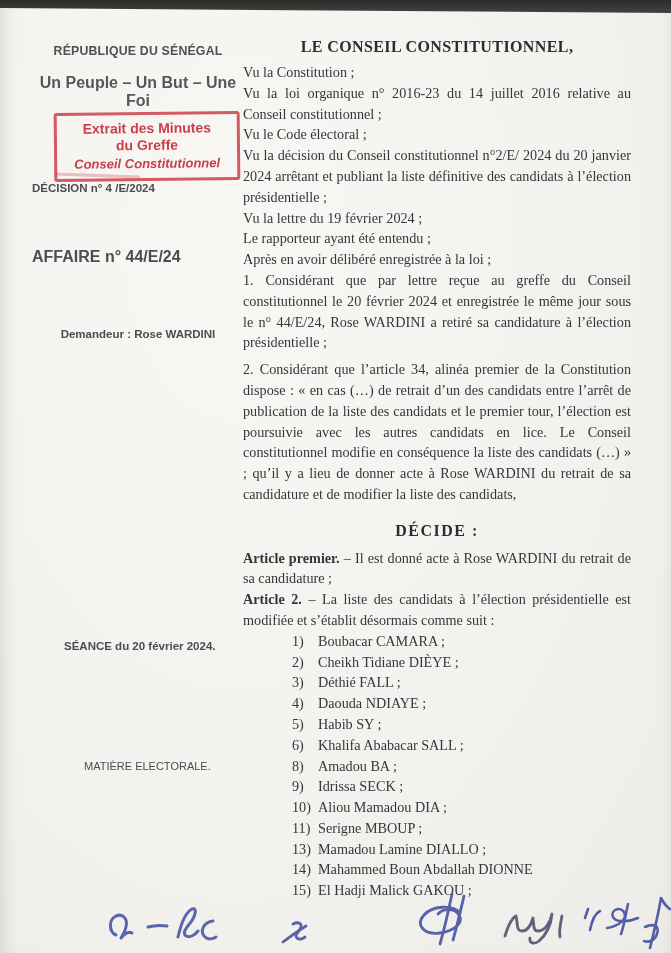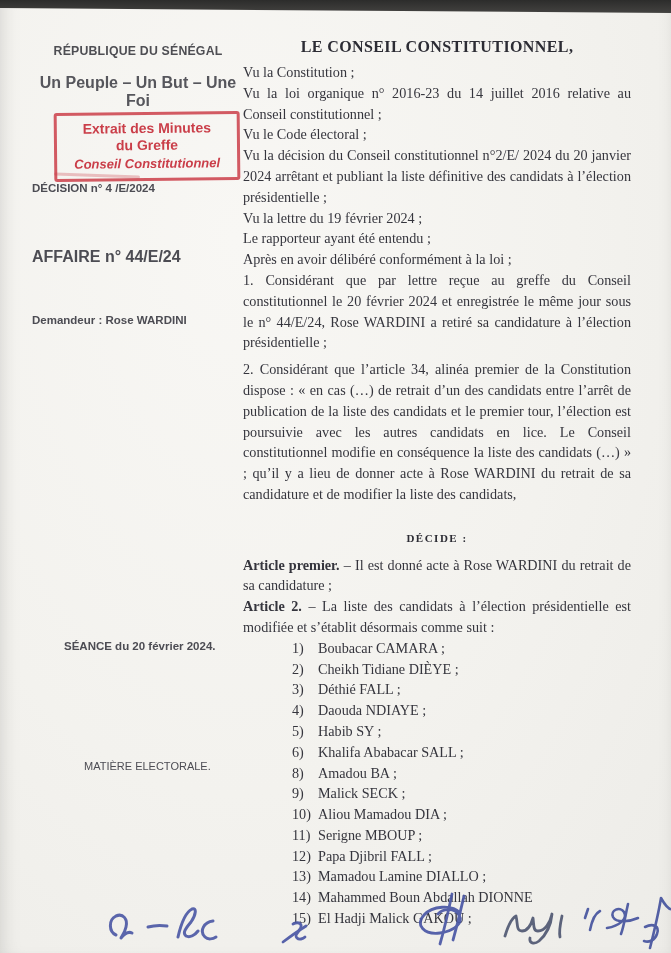--- a/index.html
+++ b/index.html
@@ -31,38 +31,38 @@
     padding:5px 6px 6px;text-align:center;color:#ca3e49;
     transform:rotate(-.6deg);
     background:rgba(255,255,255,.06);
   }
   .stamp-l1,.stamp-l2{font-size:14px;font-weight:700;line-height:17px;}
   .stamp-l3{font-size:13px;font-weight:700;font-style:italic;line-height:17px;margin-top:1px;}
   .stamp-ghost{position:absolute;top:174px;left:22px;width:86px;height:3px;border-radius:2px;
     background:rgba(203,62,73,.30);transform:rotate(2deg);}
   .decision-no{top:182px;font-size:11.5px;font-weight:600;color:#4c4c53;}
   .affaire-no{top:248px;font-size:16px;font-weight:600;color:#4c4c53;}
-  .demandeur{top:314px;font-size:11.5px;font-weight:600;color:#4c4c53;}
+  .demandeur{top:328px;font-size:11.5px;font-weight:600;color:#4c4c53;text-align:center;}
   .seance{top:640px;left:32px;font-size:11.5px;font-weight:600;color:#4c4c53;}
   .matiere{top:760px;left:52px;font-size:11px;font-weight:400;color:#4c4c53;}
   
   .right-col{
     position:absolute;left:243px;top:36px;width:388px;
     font-size:14.2px;line-height:20.8px;color:#35353d;
     text-align:justify;
   }
   .rc-title{
     text-align:center;font-weight:700;font-size:16px;letter-spacing:.4px;
     color:#2c2c34;margin:0 0 5px 0;line-height:21px;
   }
   .right-col p{margin:0;}
   .para2{margin-top:6px !important;}
   .decide-heading{
-    text-align:center;font-weight:700;font-size:11px;letter-spacing:1.5px;
-    margin:23px 0 6px 0;color:#2c2c34;
+    text-align:center;font-weight:700;font-size:16px;letter-spacing:1.5px;
+    margin:16px 0 6px 0;color:#2c2c34;
   }
   .art-lead{font-weight:700;}
   .candidates{padding-left:49px;}
   .cand-row{line-height:20.8px;white-space:nowrap;}
   .cand-num{display:inline-block;min-width:26px;}
   
   .signatures{position:absolute;left:0;top:878px;width:671px;height:75px;pointer-events:none;}
 </style>
 </head>
 <body>
@@ -99,21 +99,21 @@
         <p class="vu-line">Vu la loi organique n° 2016-23 du 14 juillet 2016 relative au Conseil constitutionnel ;</p>
 
         <p class="vu-line">Vu le Code électoral ;</p>
 
         <p class="vu-line">Vu la décision du Conseil constitutionnel n°2/E/ 2024 du 20 janvier 2024 arrêtant et publiant la liste définitive des candidats à l’élection présidentielle ;</p>
 
         <p class="vu-line">Vu la lettre du 19 février 2024 ;</p>
 
         <p class="vu-line">Le rapporteur ayant été entendu ;</p>
 
-        <p class="vu-line">Après en avoir délibéré conformément à la loi ;</p>
+        <p class="vu-line">Après en avoir délibéré enregistrée à la loi ;</p>
       </div>
 
     <p class="para1">1. Considérant que par lettre reçue au greffe du Conseil constitutionnel le 20 février 2024 et enregistrée le même jour sous le n° 44/E/24, Rose WARDINI a retiré sa candidature à l’élection présidentielle ;</p>
     <p class="para2">2. Considérant que l’article 34, alinéa premier de la Constitution dispose : « en cas (…) de retrait d’un des candidats entre l’arrêt de publication de la liste des candidats et le premier tour, l’élection est poursuivie avec les autres candidats en lice. Le Conseil constitutionnel modifie en conséquence la liste des candidats (…) » ; qu’il y a lieu de donner acte à Rose WARDINI du retrait de sa candidature et de modifier la liste des candidats,</p>
 
     <div class="decide-heading">DÉCIDE :</div>
 
     <p><span class="art-lead">Article premier.</span><span> – Il est donné acte à Rose WARDINI du retrait de sa candidature ;</span></p>
     <p><span class="art-lead">Article 2.</span><span> – La liste des candidats à l’élection présidentielle est modifiée et s’établit désormais comme suit :</span></p>
 
@@ -127,27 +127,26 @@
 
         <div class="cand-row"><span class="cand-num">4)</span><span class="cand-name">Daouda NDIAYE ;</span></div>
 
         <div class="cand-row"><span class="cand-num">5)</span><span class="cand-name">Habib SY ;</span></div>
 
         <div class="cand-row"><span class="cand-num">6)</span><span class="cand-name">Khalifa Ababacar SALL ;</span></div>
 
 
         <div class="cand-row"><span class="cand-num">8)</span><span class="cand-name">Amadou BA ;</span></div>
 
-        <div class="cand-row"><span class="cand-num">9)</span><span class="cand-name">Malick SECK ;</span></div>
+        <div class="cand-row"><span class="cand-num">9)</span><span class="cand-name">Idrissa SECK ;</span></div>
 
         <div class="cand-row"><span class="cand-num">10)</span><span class="cand-name">Aliou Mamadou DIA ;</span></div>
 
         <div class="cand-row"><span class="cand-num">11)</span><span class="cand-name">Serigne MBOUP ;</span></div>
 
-        <div class="cand-row"><span class="cand-num">12)</span><span class="cand-name">Papa Djibril FALL ;</span></div>
 
         <div class="cand-row"><span class="cand-num">13)</span><span class="cand-name">Mamadou Lamine DIALLO ;</span></div>
 
         <div class="cand-row"><span class="cand-num">14)</span><span class="cand-name">Mahammed Boun Abdallah DIONNE</span></div>
 
         <div class="cand-row"><span class="cand-num">15)</span><span class="cand-name">El Hadji Malick GAKOU ;</span></div>
       </div>
   </div>
 
   <svg class="signatures" viewBox="0 0 671 75" xmlns="http://www.w3.org/2000/svg">

